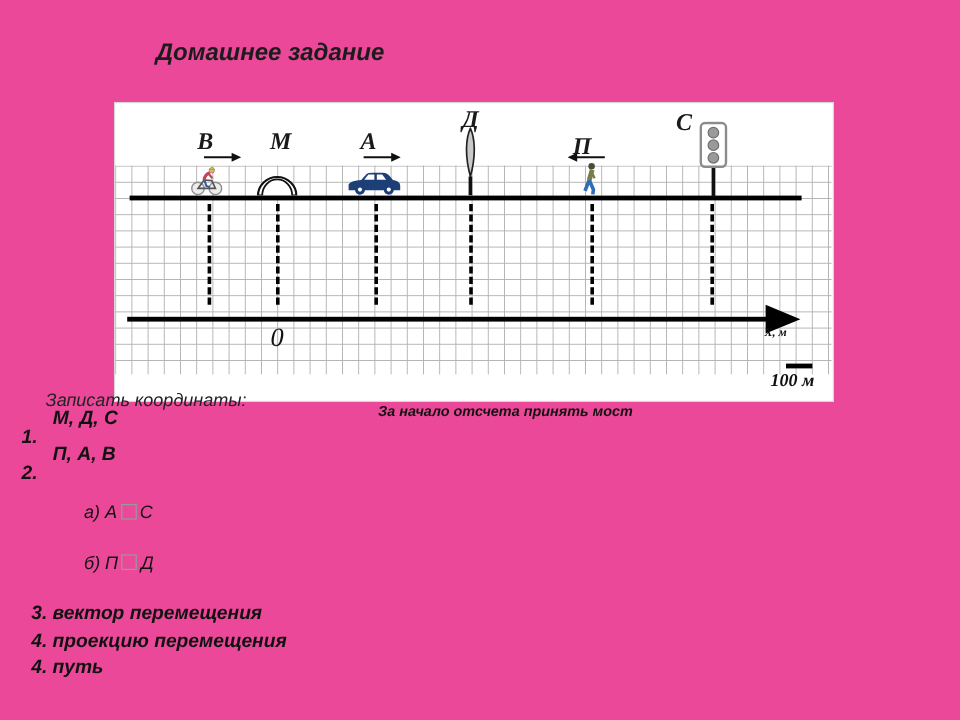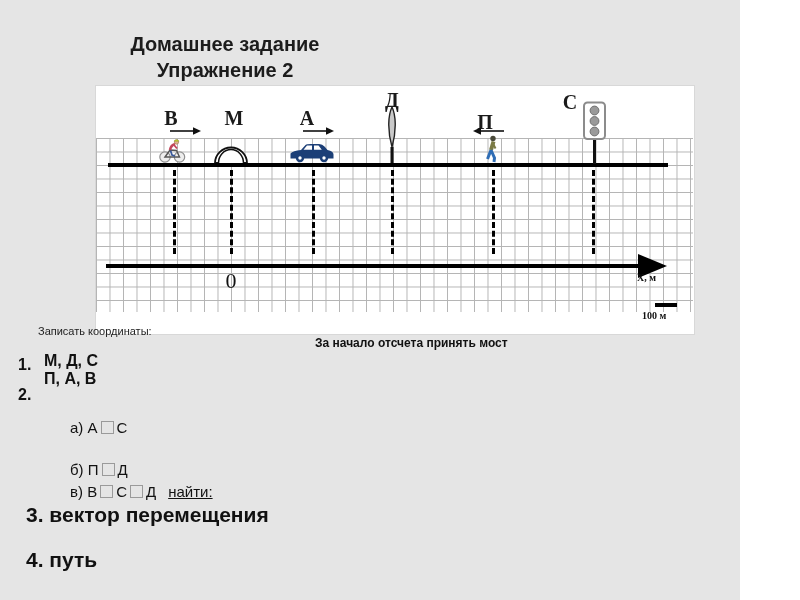--- a/index.html
+++ b/index.html
@@ -1,17 +1,17 @@
 <!DOCTYPE html>
 <html><head>
 <meta charset="utf-8">
 <style>
   html,body{margin:0;padding:0;background:#fff;}
-  .slide{position:relative;width:740px;height:600px;background:#e5e5e5;overflow:hidden;
-         font-family:"Liberation Sans",sans-serif;color:#111;}
+  .slide{position:relative;width:800px;height:600px;background:#ec4899;overflow:hidden;
+         font-family:"Liberation Sans",sans-serif;color:#111;font-style:italic;}
 
   
   .title{position:absolute;left:118px;top:31px;width:214px;text-align:center;
          font-weight:bold;font-size:20px;line-height:26px;color:#1c1c1c;}
 
   
   .diagram{position:absolute;left:95px;top:85px;width:598px;height:248px;
            border:1px solid #d8d8d8;background:#fff;}
   .grid{position:absolute;left:0;top:52px;width:597px;height:174px;
         background-image:linear-gradient(to right,#b4b4b4 1px,transparent 1px),
@@ -23,44 +23,43 @@
              border-left:29px solid #000;border-top:12px solid transparent;border-bottom:12px solid transparent;}
   .dash{position:absolute;top:84px;height:84px;width:0;border-left:3px dashed #000;}
   .lbl{position:absolute;width:24px;text-align:center;font-family:"Liberation Serif",serif;
        font-weight:bold;font-size:20px;color:#1a1a1a;}
   .origin{position:absolute;left:123px;top:182px;width:24px;text-align:center;
           font-family:"Liberation Serif",serif;font-size:22px;}
   .axis-unit{position:absolute;left:541px;top:186px;font-family:"Liberation Serif",serif;
              font-weight:bold;font-size:10px;}
   .scalebar{position:absolute;left:559px;top:217px;width:22px;height:4px;background:#000;}
   .scale-lbl{position:absolute;left:546px;top:224px;font-family:"Liberation Serif",serif;
-             font-weight:bold;font-size:10px;}
+             font-weight:bold;font-size:15px;}
   .obj{position:absolute;line-height:0;}
   .arr{position:absolute;line-height:0;}
 
   
-  .coords-header{position:absolute;left:38px;top:325px;font-size:11px;color:#222;}
+  .coords-header{position:absolute;left:38px;top:325px;font-size:15px;color:#222;}
   .task-num{position:absolute;left:18px;font-weight:bold;font-size:16px;}
   .task-txt{position:absolute;left:44px;font-weight:bold;font-size:16px;}
   .origin-note{position:absolute;left:315px;top:336px;font-weight:bold;font-size:12px;}
   .cases-header{position:absolute;left:38px;top:416px;font-size:15px;text-decoration:underline;}
   .case{position:absolute;left:70px;font-size:15px;}
   .box{display:inline-block;width:11px;height:11px;border:1.5px solid #9a9a9a;
        margin:0 3px;vertical-align:-1px;}
   .find-suffix{margin-left:12px;text-decoration:underline;}
-  .find-line{position:absolute;left:26px;font-weight:bold;font-size:21px;}
+  .find-line{position:absolute;left:26px;font-weight:bold;font-size:16px;}
 </style>
 </head>
 <body>
 
 <div class="slide">
 
   <div class="title">
     <div>Домашнее задание</div>
-    <div>Упражнение 2</div>
   </div>
 
   <div class="diagram">
     <div class="grid"></div>
 
     <div class="road"></div>
 
     <div class="lbl" style="left:63px;top:21px">В</div>
     <div class="lbl" style="left:126px;top:21px">М</div>
     <div class="lbl" style="left:199px;top:21px">А</div>
@@ -151,33 +150,31 @@
     <div class="axis-head"></div>
     <div class="origin">0</div>
     <div class="axis-unit">Х, м</div>
     <div class="scalebar"></div>
     <div class="scale-lbl">100 м</div>
   </div>
 
   <div class="coords-header">Записать координаты:</div>
 
   <div class="task-num" style="top:356px">1.</div>
-  <div class="task-txt" style="top:352px">М, Д, С</div>
+  <div class="task-txt" style="top:340px">М, Д, С</div>
   <div class="task-num" style="top:386px">2.</div>
   <div class="task-txt" style="top:370px">П, А, В</div>
 
   <div class="origin-note">За начало отсчета принять мост</div>
 
 
   <div class="case" style="top:419px">
     <span>а) А</span><span class="box"></span><span>С</span>
   </div>
   <div class="case" style="top:461px">
     <span>б) П</span><span class="box"></span><span>Д</span>
   </div>
-  <div class="case" style="top:483px">
-    <span>в) В</span><span class="box"></span><span>С</span><span class="box"></span><span>Д</span><span class="find-suffix">найти:</span>
-  </div>
 
   <div class="find-line" style="top:503px">3. вектор перемещения</div>
+  <div class="find-line" style="top:526px">4. проекцию перемещения</div>
   <div class="find-line" style="top:548px">4. путь</div>
 
 </div>
 
 </body></html>

